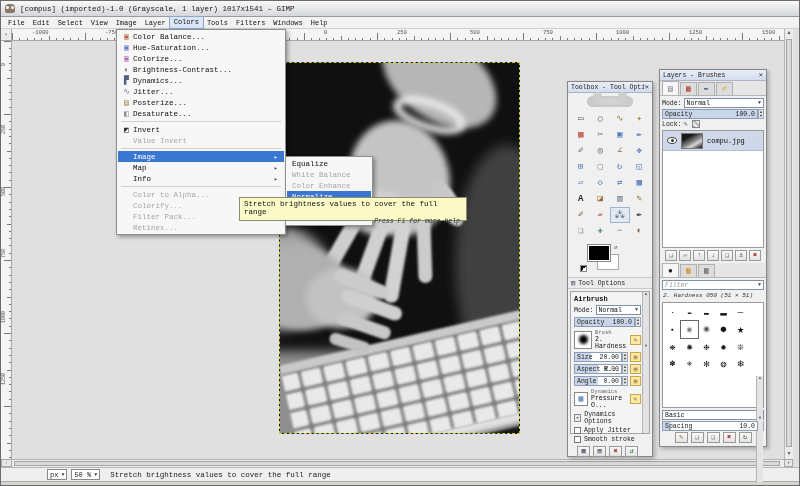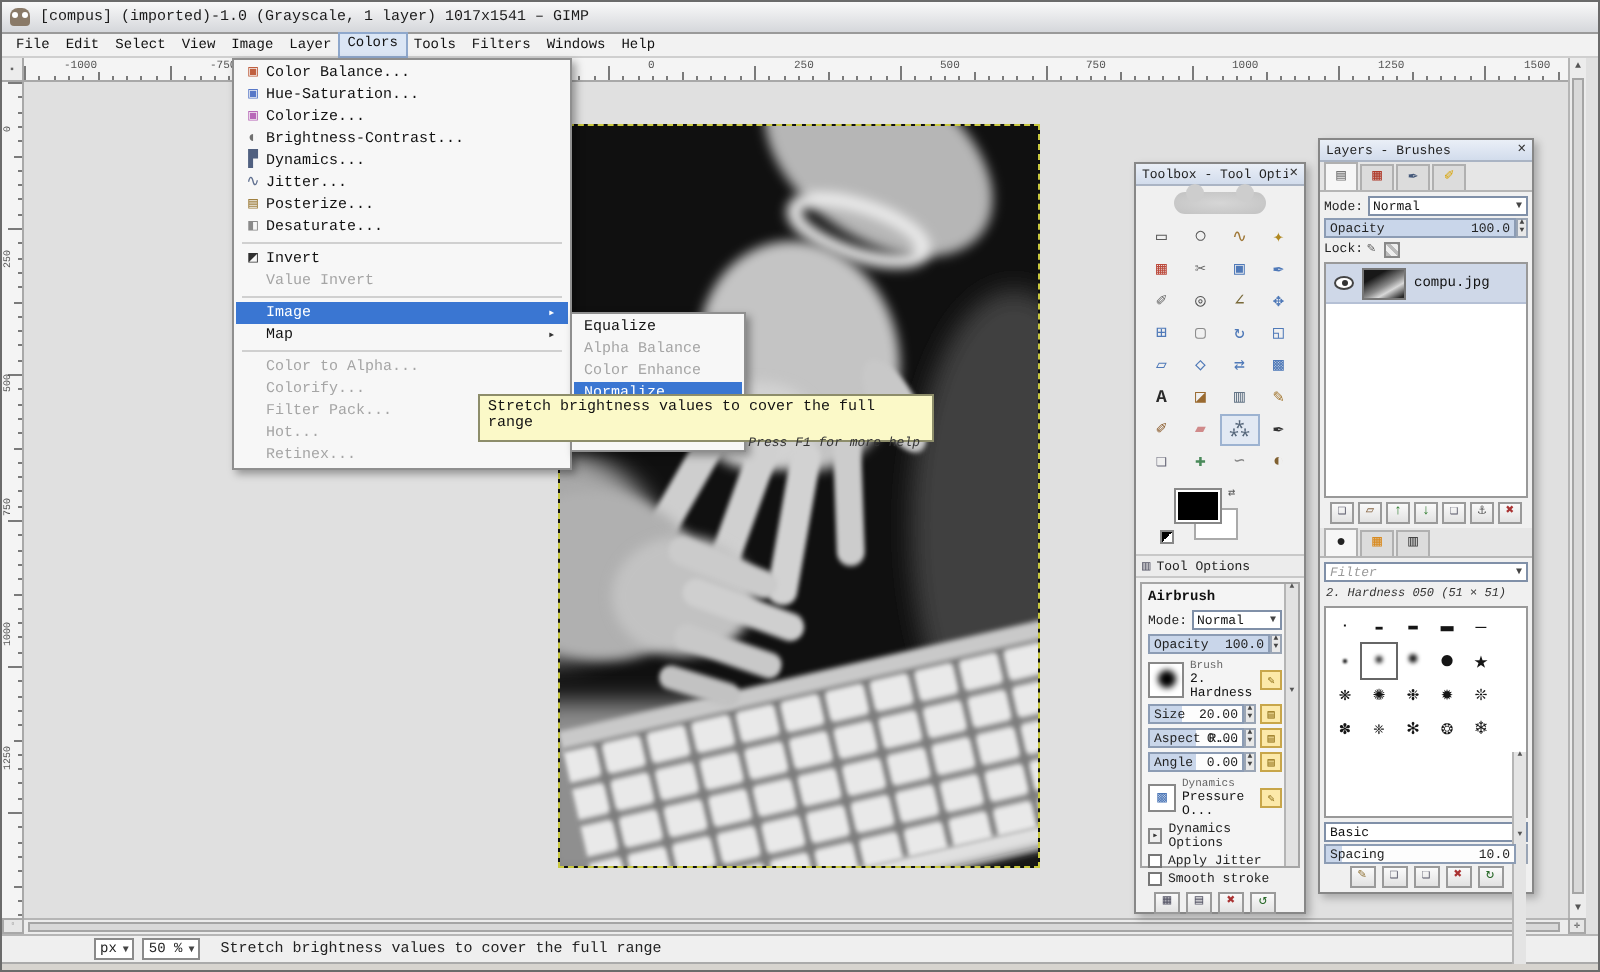--- a/index.html
+++ b/index.html
@@ -541,20 +541,25 @@
         <span class="marr">▸</span>
       </div>
 
 
       <div class="mi">
         <span class="mico"></span>
         <span class="mlab">Map</span>
         <span class="marr">▸</span>
       </div>
 
+      <div class="mi">
+        <span class="mico"></span>
+        <span class="mlab">Info</span>
+        <span class="marr">▸</span>
+      </div>
 
       <div class="mi sep">
         <span class="mico"></span>
         <span class="mlab"></span>
         <span class="marr"></span>
       </div>
 
       <div class="mi disabled">
         <span class="mico"></span>
         <span class="mlab">Color to Alpha...</span>
@@ -566,45 +571,40 @@
         <span class="mlab">Colorify...</span>
         <span class="marr"></span>
       </div>
 
       <div class="mi disabled">
         <span class="mico"></span>
         <span class="mlab">Filter Pack...</span>
         <span class="marr"></span>
       </div>
 
-      <div class="mi disabled">
-        <span class="mico"></span>
-        <span class="mlab">Hot...</span>
-        <span class="marr"></span>
-      </div>
 
 
       <div class="mi disabled">
         <span class="mico"></span>
         <span class="mlab">Retinex...</span>
         <span class="marr"></span>
       </div>
     </div>
 
   <div id="auto-submenu" class="abs menu-panel">
 
       <div class="mi">
 
         <span class="mlab">Equalize</span>
         <span class="marr"></span>
       </div>
 
       <div class="mi disabled">
 
-        <span class="mlab">Alpha Balance</span>
+        <span class="mlab">White Balance</span>
         <span class="marr"></span>
       </div>
 
       <div class="mi disabled">
 
         <span class="mlab">Color Enhance</span>
         <span class="marr"></span>
       </div>
 
       <div class="mi highlight">

